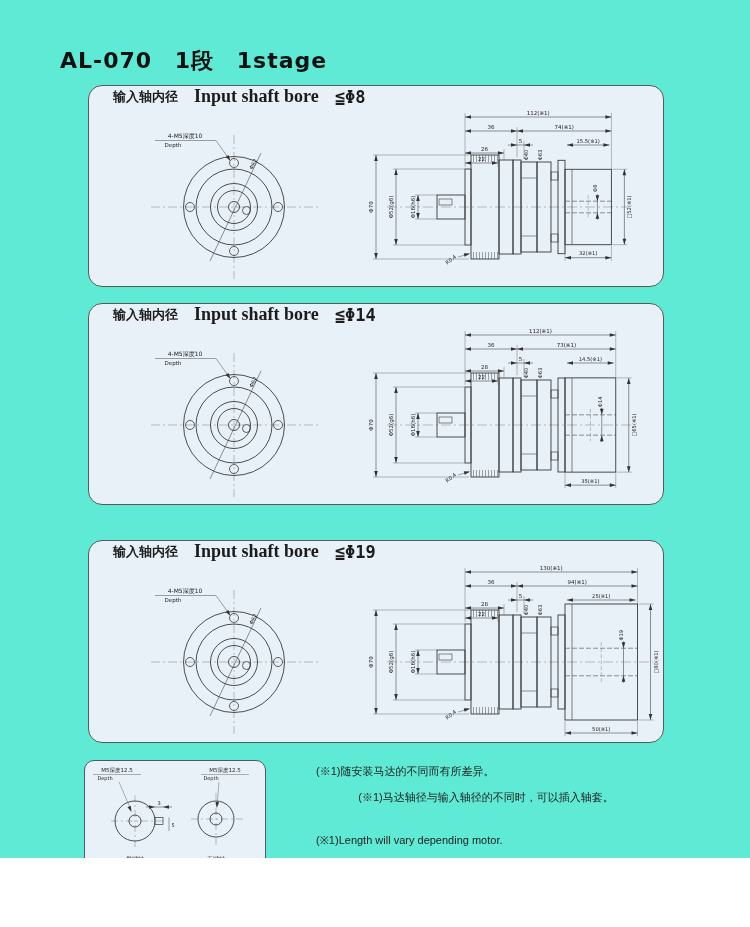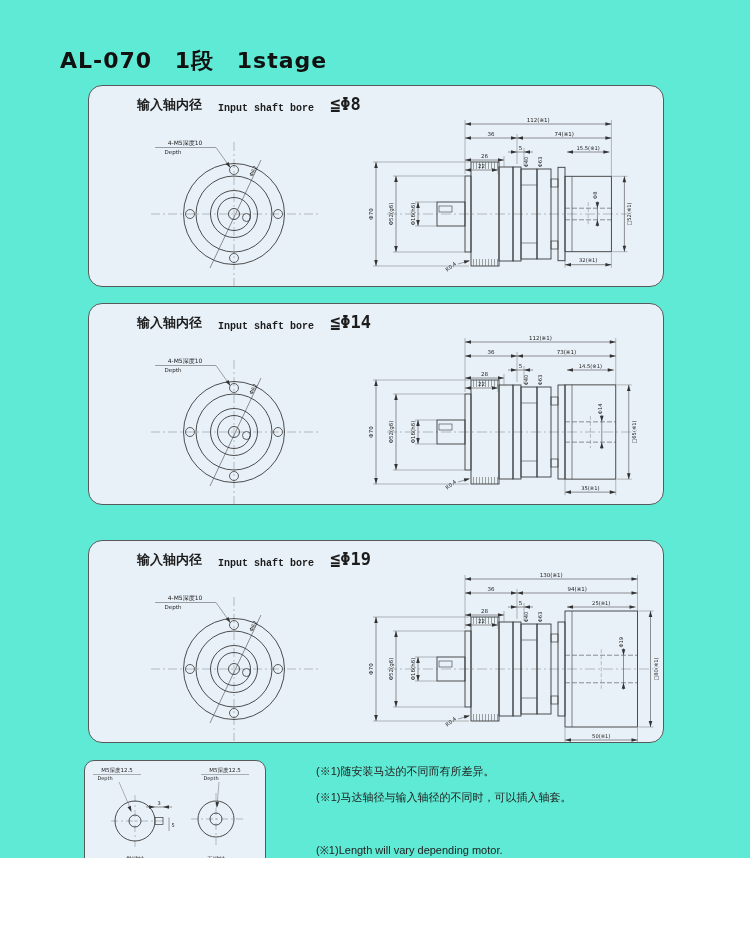--- a/index.html
+++ b/index.html
@@ -2,31 +2,31 @@
 <html><head>
 <meta charset="utf-8">
 <style>
   html,body{margin:0;padding:0;background:#ffffff;}
   .page{position:relative;width:750px;height:858px;background:#5eead4;
         font-family:"DejaVu Sans",sans-serif;color:#1a1a1a;overflow:hidden;}
   .page-title{position:absolute;left:60px;top:46px;margin:0;font-size:22px;
         font-weight:bold;letter-spacing:1px;word-spacing:14px;color:#111;}
   .panel{position:absolute;left:88px;width:576px;height:202px;background:#e8f1f8;
         border:1.2px solid #58595b;border-radius:14px;box-sizing:border-box;}
-  .panel-header{display:flex;gap:16px;align-items:flex-end;padding:8px 0 0 24px;
-        font-size:13px;font-weight:bold;color:#1c1c1c;margin-left:24px;}
-  .panel-header .en{font-family:Liberation Mono, monospace;font-size:10px;}
+  .panel-header{display:flex;gap:16px;align-items:center;padding:0 0 0 24px;
+        font-size:13px;font-weight:bold;color:#1c1c1c;}
+  .panel-header .en{font-family:Liberation Serif, serif;font-size:18px;}
   .panel-header .lim{font-size:17px;font-family:"DejaVu Sans Mono",monospace;}
   svg.drawing{display:block;}
   .shaft-panel{position:absolute;left:84px;top:760px;width:182px;height:118px;
         background:#e8f1f8;border:1.2px solid #58595b;border-radius:10px;box-sizing:border-box;}
   .notes{position:absolute;left:316px;top:764px;width:340px;
         font-family:Liberation Sans, sans-serif;font-size:11px;color:#222;}
   .note{line-height:14px;}
-  .n0{margin-bottom:12px;} .n1{margin-bottom:39px;} .n2{margin-bottom:8px;}
+  .n0{margin-bottom:12px;} .n1{margin-bottom:29px;text-align:center;} .n2{margin-bottom:8px;}
 </style>
 </head>
 <body>
 
 <div class="page">
 
   <h1 class="page-title">AL-070 1段 1stage</h1>
 
   <section class="panel" style="top:85px;">
     <div class="panel-header">

